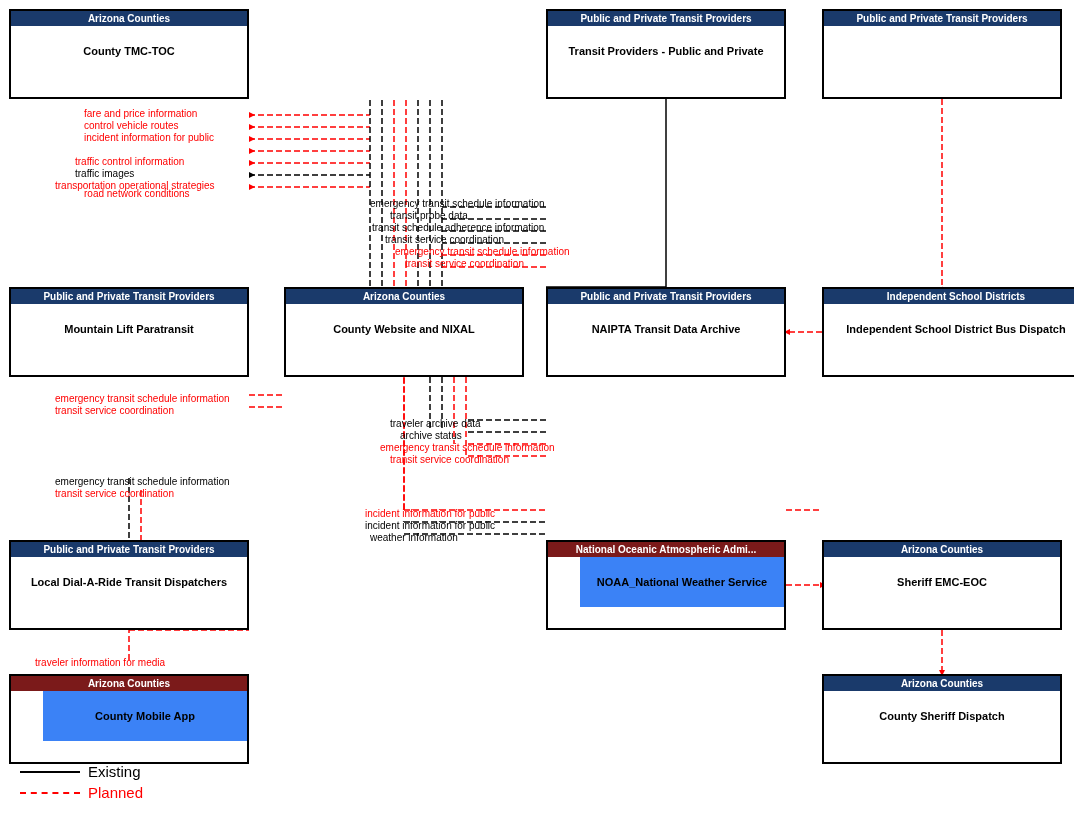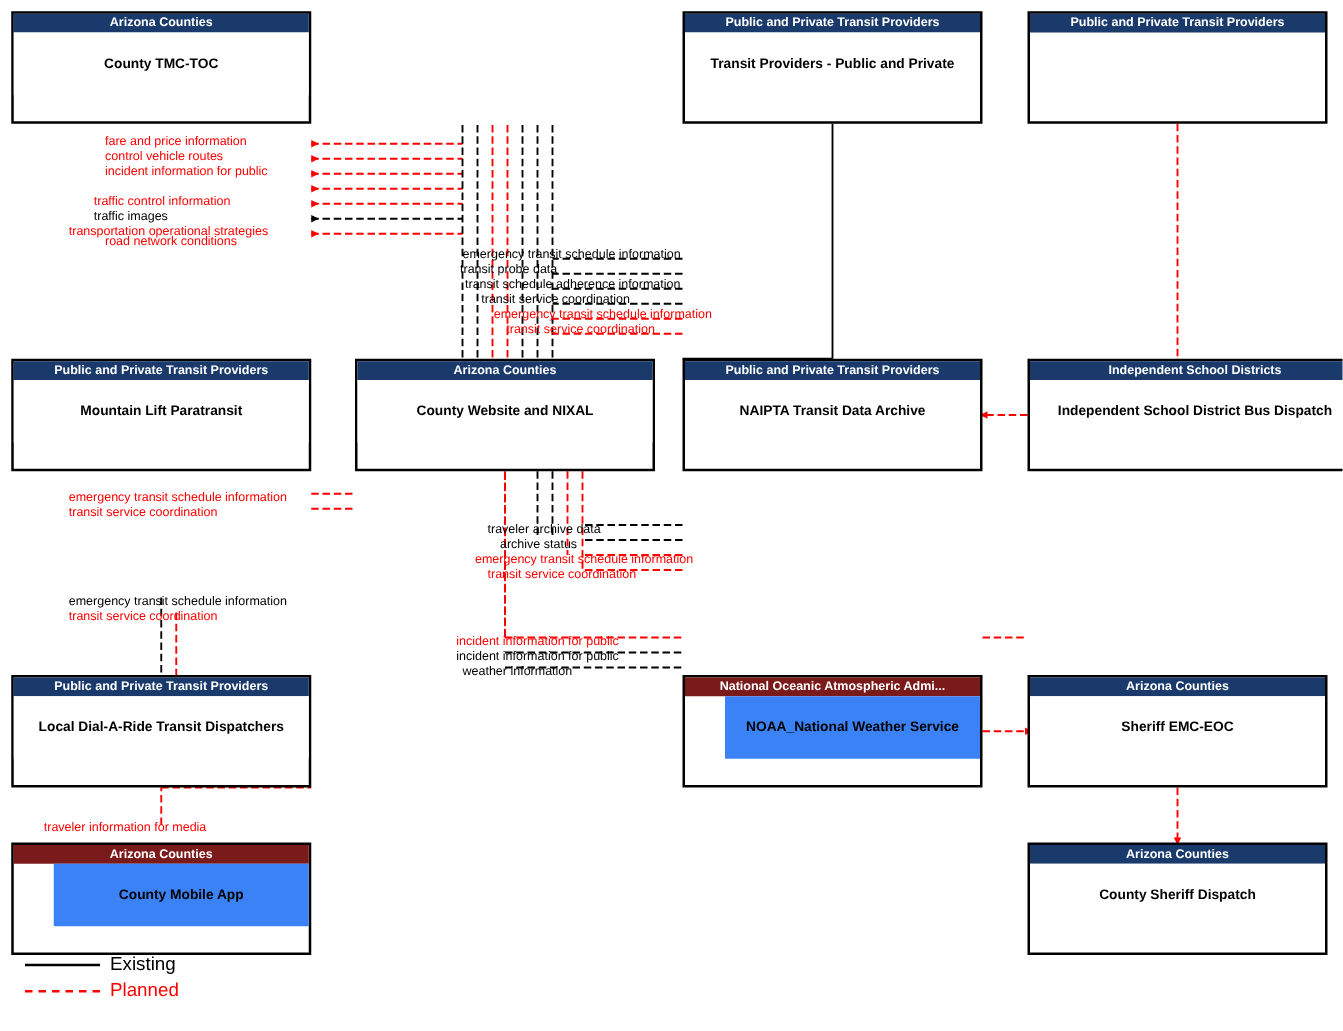--- a/index.html
+++ b/index.html
@@ -235,21 +235,21 @@
 
   <div class="label-text label-red" style="left:84px; top:108px;">fare and price information</div>
   <div class="label-text label-red" style="left:84px; top:120px;">control vehicle routes</div>
   <div class="label-text label-red" style="left:84px; top:132px;">incident information for public</div>
   <div class="label-text label-red" style="left:84px; top:144px;margin-top:44px;">road network conditions</div>
   <div class="label-text label-red" style="left:75px; top:156px;">traffic control information</div>
   <div class="label-text" style="left:75px; top:168px;">traffic images</div>
   <div class="label-text label-red" style="left:55px; top:180px;text-align:center;">transportation operational strategies</div>
 
   <div class="label-text" style="left:370px; top:198px;">emergency transit schedule information</div>
-  <div class="label-text" style="left:368px; top:210px;">transit probe data</div>
+  <div class="label-text" style="left:390px; top:210px;">transit probe data</div>
   <div class="label-text" style="left:372px; top:222px;">transit schedule adherence information</div>
   <div class="label-text" style="left:385px; top:234px;">transit service coordination</div>
   <div class="label-text label-red" style="left:395px; top:246px;">emergency transit schedule information</div>
   <div class="label-text label-red" style="left:405px; top:258px;">transit service coordination</div>
 
   <div class="label-text label-red" style="left:55px; top:393px;">emergency transit schedule information</div>
   <div class="label-text label-red" style="left:55px; top:405px;">transit service coordination</div>
 
   <div class="label-text" style="left:390px; top:418px;">traveler archive data</div>
   <div class="label-text" style="left:400px; top:430px;">archive status</div>

